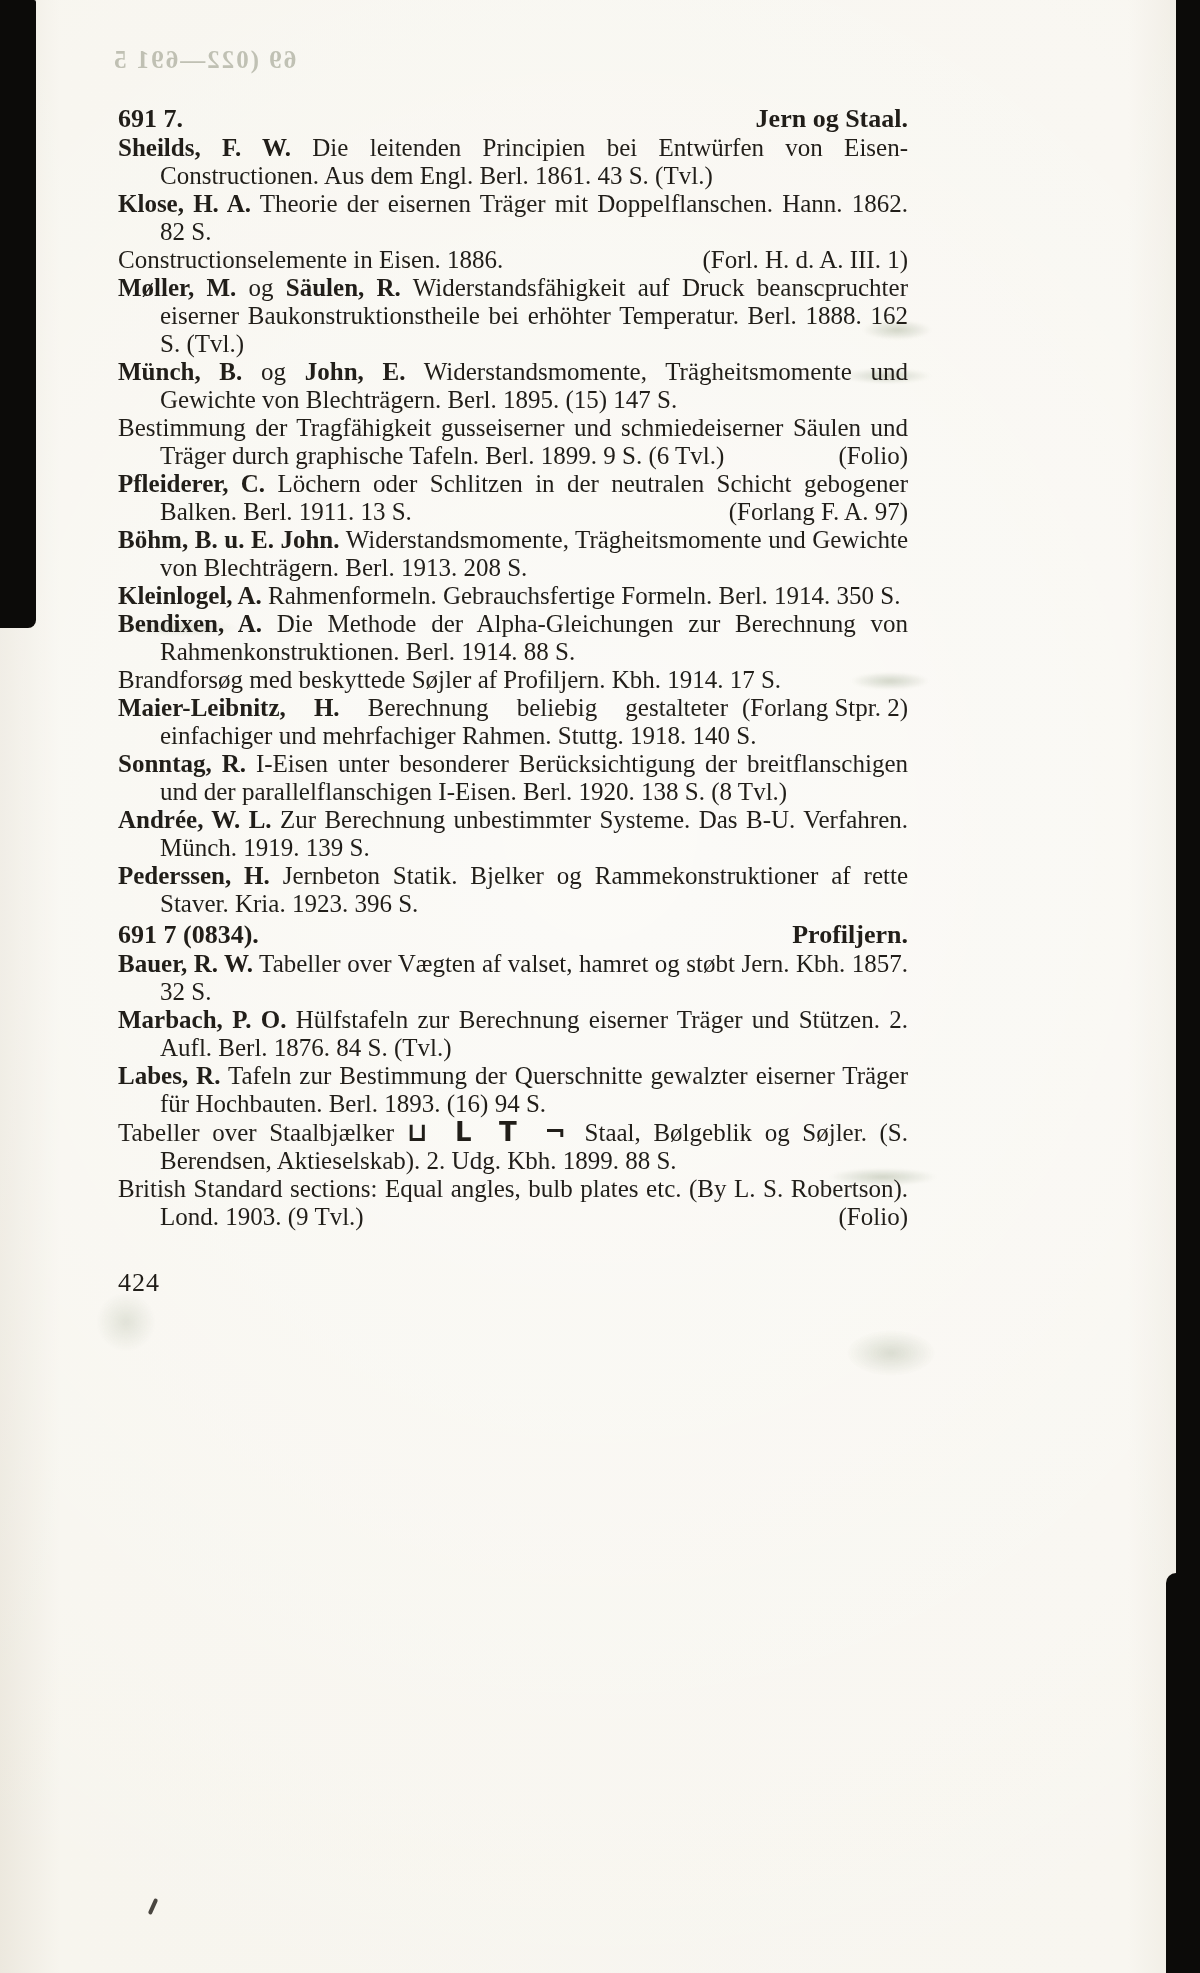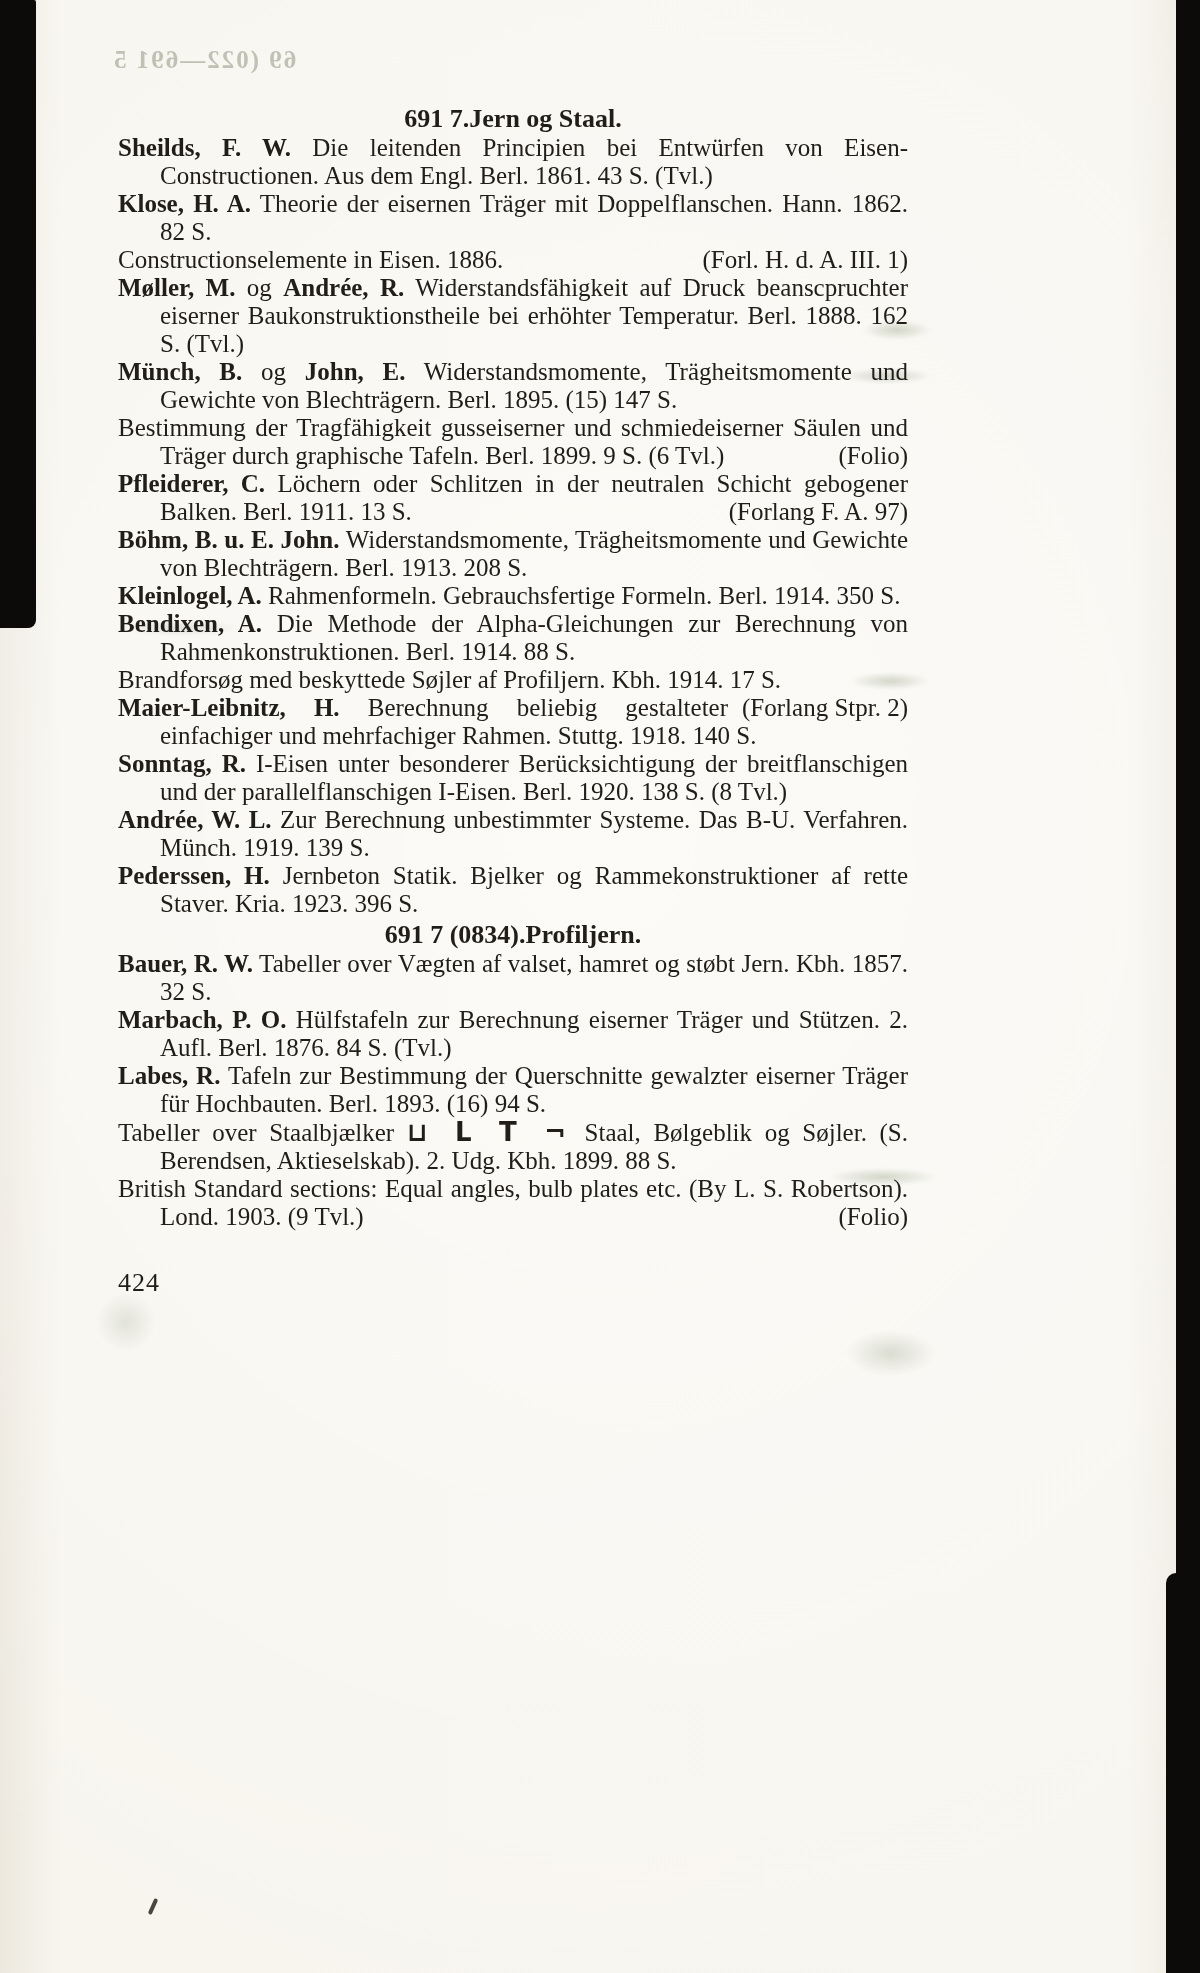--- a/index.html
+++ b/index.html
@@ -76,21 +76,21 @@
   
   .content {
     position: absolute;
     left: 118px; top: 104px;
     width: 790px;
     font-size: 25px;
     line-height: 28px;
   }
   .heading {
     display: flex;
-    justify-content: center;
+    justify-content: space-between;
     font-weight: bold;
     font-size: 26px;
     line-height: 30px;
   }
   .heading.second { margin-top: 2px; }
   .entry {
     margin: 0;
     padding-left: 42px;
     text-indent: -42px;
     text-align: justify;
@@ -138,21 +138,21 @@
         <span>Jern og Staal.</span>
       </div>
 
 
       <p class="entry"><b>Sheilds, F. W.</b><span> Die leitenden Principien bei Entwürfen von Eisen-Constructionen. Aus dem Engl. Berl. 1861. 43 S. (Tvl.)</span></p>
 
       <p class="entry"><b>Klose, H. A.</b><span> Theorie der eisernen Träger mit Doppelflanschen. Hann. 1862. 82 S.</span></p>
 
       <p class="entry"><span>Constructionselemente in Eisen. 1886.</span><span class="tail">(Forl. H. d. A. III. 1)</span></p>
 
-      <p class="entry"><b>Møller, M.</b><span> og </span><b>Andrée, R.</b><span> Widerstandsfähigkeit auf Druck beanscpruchter eiserner Baukonstruktionstheile bei erhöhter Temperatur. Berl. 1888. 162 S. (Tvl.)</span></p>
+      <p class="entry"><b>Møller, M.</b><span> og </span><b>Säulen, R.</b><span> Widerstandsfähigkeit auf Druck beanscpruchter eiserner Baukonstruktionstheile bei erhöhter Temperatur. Berl. 1888. 162 S. (Tvl.)</span></p>
 
       <p class="entry"><b>Münch, B.</b><span> og </span><b>John, E.</b><span> Widerstandsmomente, Trägheitsmomente und Gewichte von Blechträgern. Berl. 1895. (15) 147 S.</span></p>
 
       <p class="entry"><span>Bestimmung der Tragfähigkeit gusseiserner und schmiedeiserner Säulen und Träger durch graphische Tafeln. Berl. 1899. 9 S. (6 Tvl.)</span><span class="tail">(Folio)</span></p>
 
       <p class="entry"><b>Pfleiderer, C.</b><span> Löchern oder Schlitzen in der neutralen Schicht gebogener Balken. Berl. 1911. 13 S.</span><span class="tail">(Forlang F. A. 97)</span></p>
 
       <p class="entry"><b>Böhm, B. u. E. John.</b><span> Widerstandsmomente, Trägheitsmomente und Gewichte von Blechträgern. Berl. 1913. 208 S.</span></p>
 
       <p class="entry"><b>Kleinlogel, A.</b><span> Rahmenformeln. Gebrauchsfertige Formeln. Berl. 1914. 350 S.</span></p>

